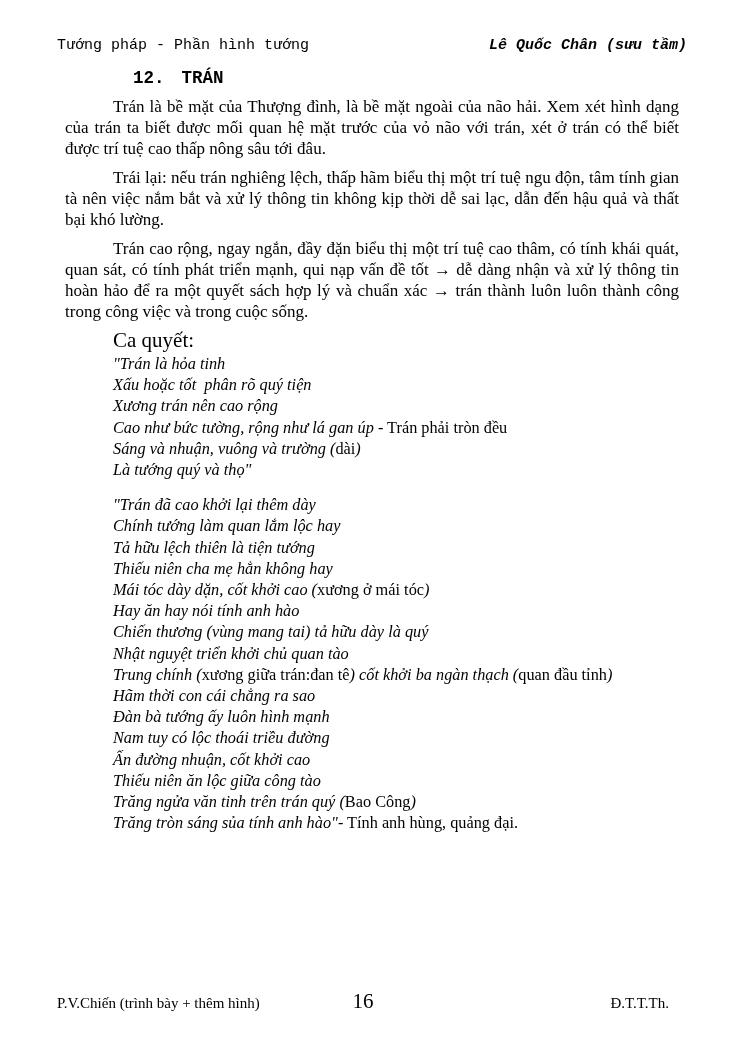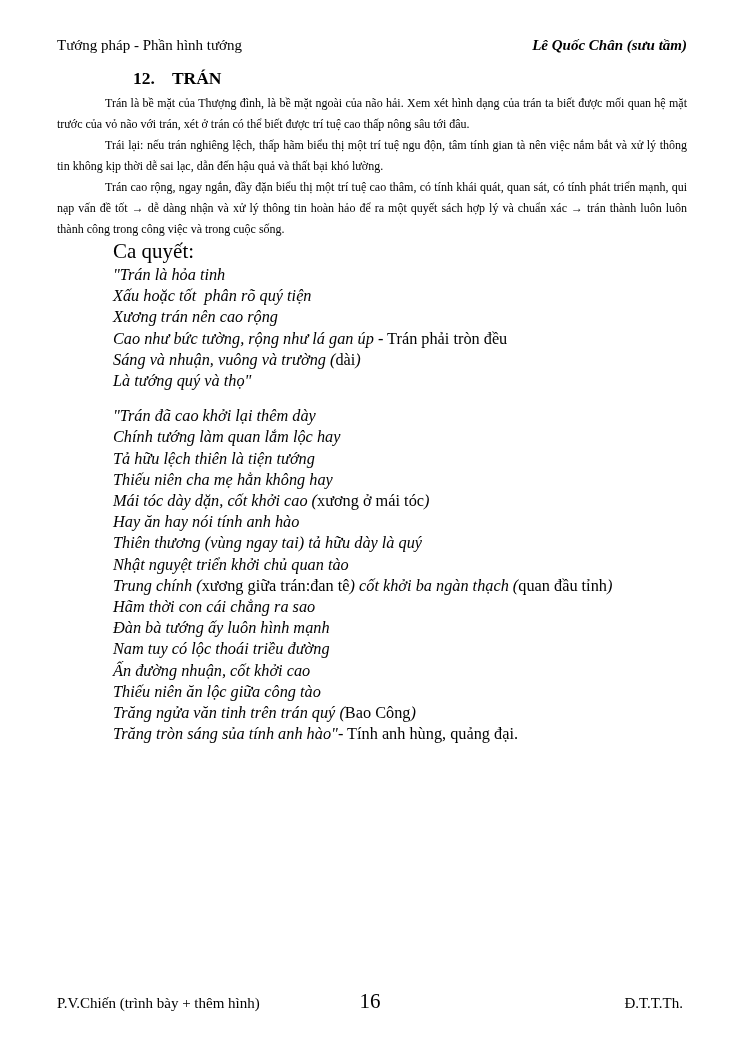--- a/index.html
+++ b/index.html
@@ -7,44 +7,44 @@
     position:relative;
     width:744px;height:1053px;
     background:#ffffff;color:#000000;
     font-family:"Liberation Serif", serif;
     box-sizing:border-box;
     padding:36px 57px 0 57px;
     overflow:hidden;
   }
   .header{
     display:flex;justify-content:space-between;align-items:center;
-    font-size:15px;line-height:19px;
+    font-size:15px;line-height:19px;font-family:Liberation Mono, monospace;
   }
   .h-right{font-weight:bold;font-style:italic;margin-left:36px;}
   .heading{
-    font-family:Liberation Serif, serif;
+    font-family:Liberation Mono, monospace;
     font-weight:bold;font-size:17.5px;line-height:20px;
     margin:13px 0 0 76px;
   }
   .h-num{margin-right:17px;}
   .paras{margin-top:5px;}
   .para{
-    margin:0;text-align:justify;text-indent:48px;
-    font-size:12px;line-height:21px;
+    margin:8px;text-align:justify;text-indent:48px;
+    font-size:17px;line-height:21px;
   }
   .ca-quyet{
     margin-left:56px;font-size:21px;line-height:21px;margin-top:1px;
   }
   .verse{margin-left:56px;font-size:16.3px;margin-top:2px;}
   .verse-line{line-height:21.2px;white-space:pre-wrap;}
   .verse-line .it{font-style:italic;}
   .verse-line .up{font-style:normal;}
   .verse2{margin-top:14px;}
   .footer{
-    position:absolute;left:57px;right:61px;top:992px;
+    position:absolute;left:57px;right:75px;top:992px;
     display:flex;align-items:baseline;
     font-size:15px;line-height:19px;
   }
   .f-left{flex:1;text-align:left;}
   .f-center{flex:0 0 auto;font-size:21px;}
   .f-right{flex:1;text-align:right;}
 </style>
 </head>
 <body>
 
@@ -76,21 +76,21 @@
       <div class="verse-line"><span class="it">Là tướng quý và thọ"</span></div>
     </div>
 
   <div class="verse verse2">
       <div class="verse-line"><span class="it">"Trán đã cao khởi lại thêm dày</span></div>
       <div class="verse-line"><span class="it">Chính tướng làm quan lắm lộc hay</span></div>
       <div class="verse-line"><span class="it">Tả hữu lệch thiên là tiện tướng</span></div>
       <div class="verse-line"><span class="it">Thiếu niên cha mẹ hẳn không hay</span></div>
       <div class="verse-line"><span class="it">Mái tóc dày dặn, cốt khởi cao (</span><span class="up">xương ở mái tóc</span><span class="it">)</span></div>
       <div class="verse-line"><span class="it">Hay ăn hay nói tính anh hào</span></div>
-      <div class="verse-line"><span class="it">Thiên thương (vùng ngay tai) tả hữu dày là quý</span></div>
+      <div class="verse-line"><span class="it">Chiến thương (vùng mang tai) tả hữu dày là quý</span></div>
       <div class="verse-line"><span class="it">Nhật nguyệt triển khởi chủ quan tào</span></div>
       <div class="verse-line"><span class="it">Trung chính (</span><span class="up">xương giữa trán:đan tê</span><span class="it">) cốt khởi ba ngàn thạch (</span><span class="up">quan đầu tỉnh</span><span class="it">)</span></div>
       <div class="verse-line"><span class="it">Hãm thời con cái chẳng ra sao</span></div>
       <div class="verse-line"><span class="it">Đàn bà tướng ấy luôn hình mạnh</span></div>
       <div class="verse-line"><span class="it">Nam tuy có lộc thoái triều đường</span></div>
       <div class="verse-line"><span class="it">Ấn đường nhuận, cốt khởi cao</span></div>
       <div class="verse-line"><span class="it">Thiếu niên ăn lộc giữa công tào</span></div>
       <div class="verse-line"><span class="it">Trăng ngửa văn tinh trên trán quý (</span><span class="up">Bao Công</span><span class="it">)</span></div>
       <div class="verse-line"><span class="it">Trăng tròn sáng sủa tính anh hào"</span><span class="up">- Tính anh hùng, quảng đại.</span></div>
     </div>

